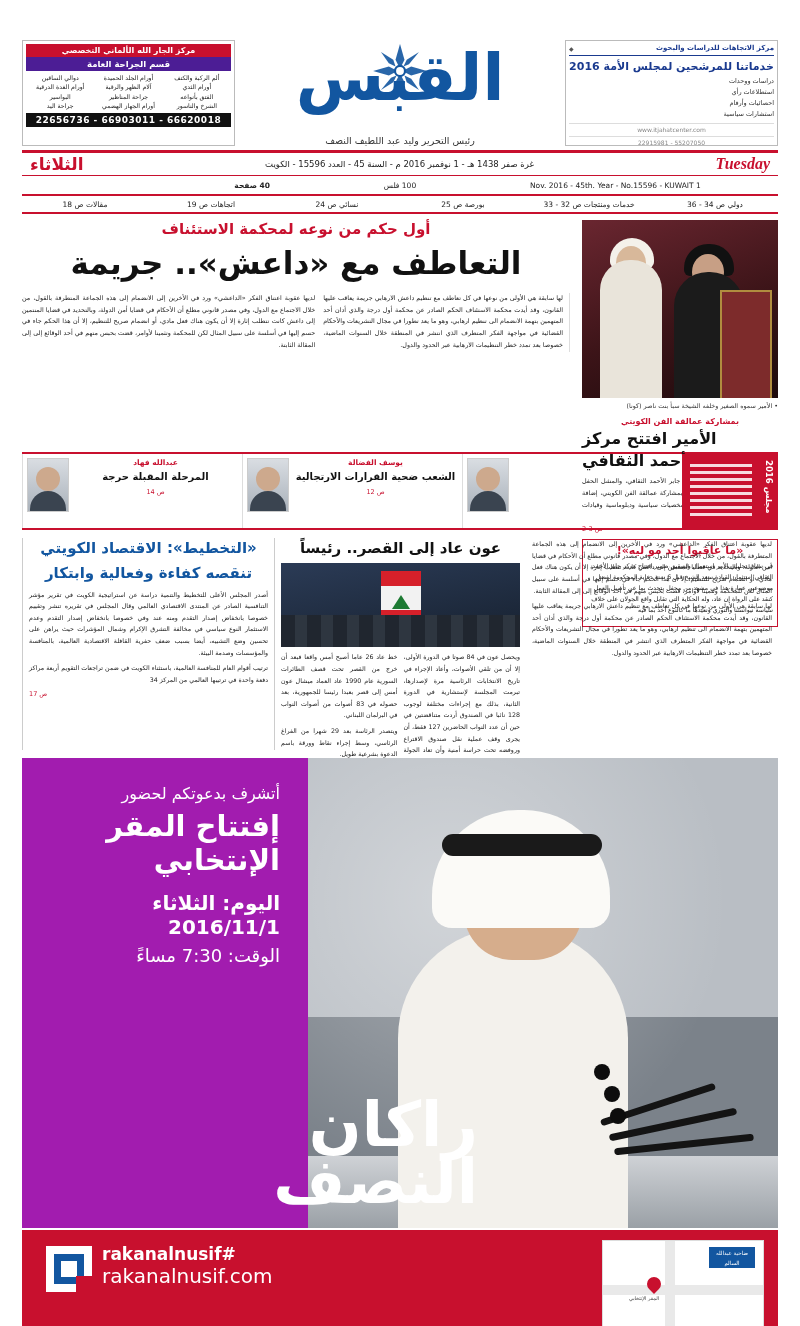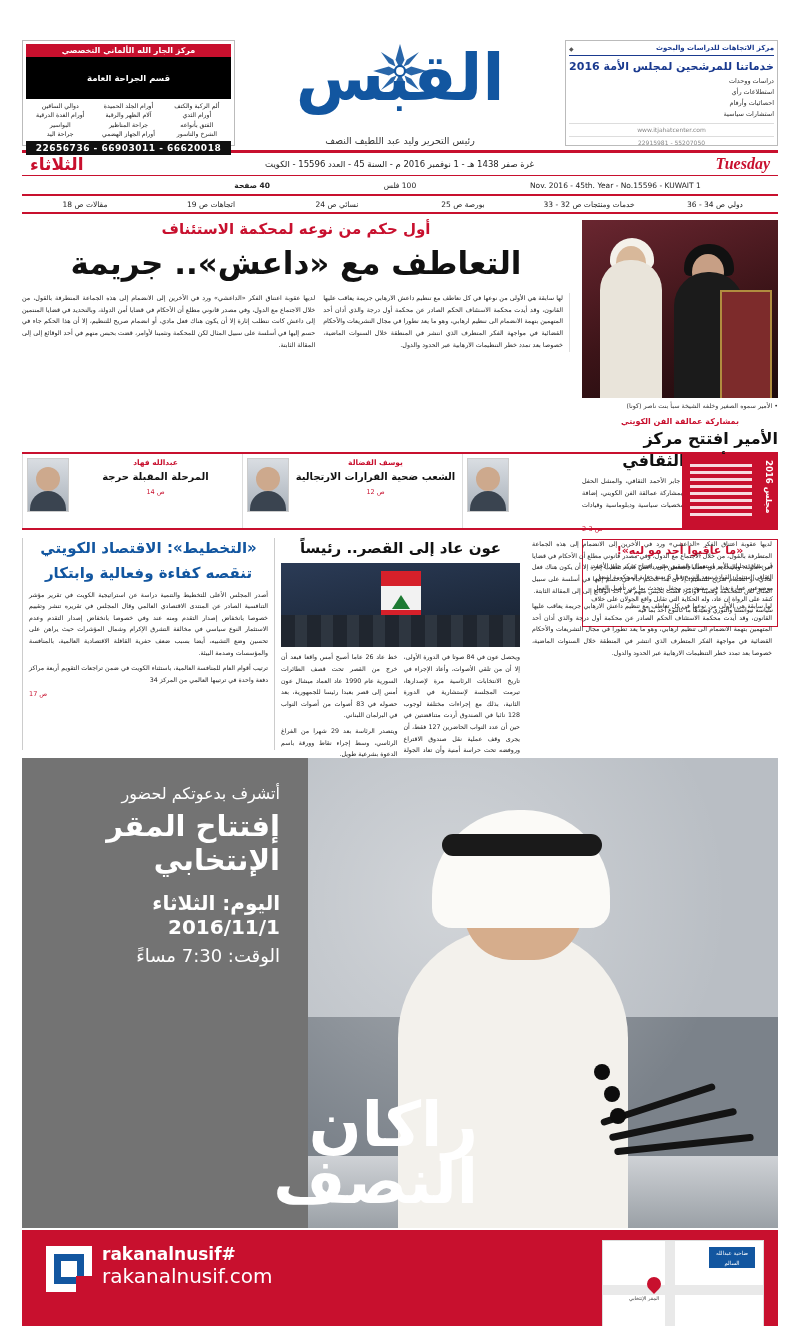--- a/index.html
+++ b/index.html
@@ -5,21 +5,21 @@
   html,body{margin:0;padding:0;background:#ffffff;}
   body{width:800px;height:1326px;font-family:"DejaVu Sans","Liberation Sans",sans-serif;color:#111;}
   .page{position:relative;width:800px;height:1326px;background:#fff;overflow:hidden;}
   .sheet{position:absolute;left:22px;top:40px;width:756px;height:1256px;background:#fff;}
 
   
   .masthead{display:flex;flex-direction:row-reverse;align-items:stretch;height:106px;}
   .ad-box{width:216px;border:1px solid #bbb;box-sizing:border-box;padding:3px;}
   .ad-right{background:#fff;}
   .ad-right .line1{background:#c8102e;color:#fff;font-size:8px;text-align:center;padding:2px 7px;font-weight:bold;letter-spacing:.2px;}
-  .ad-right .line2{background:#000000;color:#fff;font-size:8.5px;text-align:center;padding:16px 0;font-weight:bold;}
+  .ad-right .line2{background:#4c1d95;color:#fff;font-size:8.5px;text-align:center;padding:2px 0;font-weight:bold;}
   .ad-right .grid{display:flex;flex-wrap:wrap;font-size:6.2px;color:#222;margin-top:2px;line-height:1.5;}
   .ad-right .grid span{width:33.33%;text-align:center;}
   .ad-right .phones{background:#111;color:#fff;font-size:9px;text-align:center;font-weight:bold;padding:2px 0;margin-top:3px;letter-spacing:.5px;}
   .ad-left{background:#fff;}
   .ad-left .top{display:flex;justify-content:space-between;align-items:center;border-bottom:1px solid #1a3a8f;padding-bottom:2px;}
   .ad-left .top .t1{font-size:7px;color:#1a3a8f;font-weight:bold;text-align:right;line-height:1.3;}
   .ad-left .top .t2{font-size:6px;color:#555;}
   .ad-left .big{font-size:11px;color:#1a3a8f;font-weight:bold;text-align:center;margin:4px 0 2px;}
   .ad-left .bul{font-size:6.5px;color:#333;line-height:1.7;margin-top:3px;}
   .ad-left .bul div{text-align:right;}
@@ -59,21 +59,21 @@
   .photo{width:196px;height:178px;background:linear-gradient(160deg,#6a2630,#3c1418 55%,#1d0a0c);position:relative;overflow:hidden;}
   .photo .fig1{position:absolute;left:18px;top:40px;width:62px;height:138px;background:#e9e4da;border-radius:30px 30px 0 0;}
   .photo .fig1head{position:absolute;left:34px;top:26px;width:30px;height:34px;background:#d8b89a;border-radius:50%;}
   .photo .gutra{position:absolute;left:28px;top:18px;width:44px;height:30px;background:#f4f1ea;border-radius:22px 22px 6px 6px;}
   .photo .fig2{position:absolute;left:92px;top:52px;width:70px;height:126px;background:#1b1b1b;border-radius:34px 34px 0 0;}
   .photo .fig2head{position:absolute;left:110px;top:34px;width:32px;height:36px;background:#c79f85;border-radius:50%;}
   .photo .fig2gutra{position:absolute;left:102px;top:24px;width:50px;height:32px;background:#111;border-radius:24px 24px 6px 6px;}
   .photo .chair{position:absolute;right:6px;top:70px;width:48px;height:108px;background:#7d2b2b;border:2px solid #b08d3f;}
   .cap{font-size:6.4px;color:#333;line-height:1.6;margin-top:3px;text-align:right;}
   .photo-head{font-size:8px;color:#c8102e;font-weight:bold;margin-top:6px;text-align:center;}
-  .photo-title{font-size:16px;font-weight:bold;text-align:right;line-height:1.35;margin-top:2px;}
+  .photo-title{font-size:16px;font-weight:bold;text-align:left;line-height:1.35;margin-top:2px;}
   .photo-text{font-size:6.4px;line-height:1.8;text-align:justify;margin-top:5px;color:#222;}
   .more{font-size:6.5px;color:#c8102e;text-align:left;margin-top:2px;}
 
   
   .strip{display:flex;flex-direction:row-reverse;border-top:2px solid #c8102e;border-bottom:2px solid #c8102e;height:74px;align-items:stretch;}
   .colitem{flex:1;display:flex;flex-direction:row-reverse;gap:4px;padding:4px;border-left:1px solid #ddd;box-sizing:border-box;}
   .colitem:last-child{border-left:none;}
   .avatar{width:40px;height:52px;background:linear-gradient(#d9dde2,#aab2bb);border:1px solid #ccc;position:relative;flex:none;overflow:hidden;}
   .avatar:after{content:"";position:absolute;left:8px;top:8px;width:24px;height:24px;border-radius:50%;background:#cda98d;}
   .avatar:before{content:"";position:absolute;left:2px;bottom:0;width:36px;height:20px;border-radius:18px 18px 0 0;background:#3a4450;}
@@ -99,21 +99,21 @@
   .st .cols2 > div{flex:1;}
   .photo-small{width:100%;height:84px;background:linear-gradient(170deg,#2b3b56,#16202e);position:relative;overflow:hidden;margin-bottom:4px;}
   .photo-small .flag{position:absolute;left:50%;top:8px;transform:translateX(-50%);width:40px;height:54px;background:linear-gradient(#d6202a 0 28%,#f2f2f2 28% 72%,#d6202a 72% 100%);}
   .photo-small .tree{position:absolute;left:50%;top:32px;transform:translateX(-50%);width:0;height:0;border-left:9px solid transparent;border-right:9px solid transparent;border-bottom:14px solid #1d7a33;}
   .photo-small .men{position:absolute;bottom:0;left:0;right:0;height:32px;background:repeating-linear-gradient(90deg,#20262f 0 14px,#2e3640 14px 26px);}
   .boxnote{border:1px solid #c8102e;padding:4px;margin-top:6px;}
   .boxnote .t{font-size:11px;font-weight:bold;color:#c8102e;text-align:center;}
   .boxnote p{font-size:6.2px;line-height:1.8;margin-top:3px;}
 
   
-  .bigad{margin-top:8px;height:470px;background:#737373;position:relative;overflow:hidden;}
+  .bigad{margin-top:8px;height:470px;background:#a21caf;position:relative;overflow:hidden;}
   .ad-photo{position:absolute;right:0;top:0;width:470px;height:470px;background:linear-gradient(200deg,#cfd4d8,#8d949b 45%,#4a5157);overflow:hidden;}
   .ad-photo .bg{position:absolute;inset:0;background:radial-gradient(circle at 30% 30%,rgba(255,255,255,.35),transparent 60%),linear-gradient(180deg,#b9bec4 0 55%,#7b828a 55% 100%);}
   .ad-photo .man-body{position:absolute;right:150px;bottom:0;width:230px;height:300px;background:#f3f1ec;border-radius:110px 110px 0 0;}
   .ad-photo .man-head{position:absolute;right:196px;bottom:268px;width:118px;height:128px;background:#d6ad8c;border-radius:58px 58px 48px 48px;}
   .ad-photo .man-gutra{position:absolute;right:168px;bottom:300px;width:178px;height:118px;background:#fbfaf7;border-radius:86px 86px 20px 20px;}
   .ad-photo .man-igal{position:absolute;right:176px;bottom:372px;width:160px;height:22px;background:#1a1a1a;border-radius:12px;}
   .ad-photo .mic{position:absolute;background:#141414;border-radius:6px;}
   .ad-photo .mic.m1{right:60px;bottom:120px;width:120px;height:7px;transform:rotate(-18deg);}
   .ad-photo .mic.m2{right:40px;bottom:100px;width:130px;height:7px;transform:rotate(-12deg);}
   .ad-photo .mic.m3{right:24px;bottom:80px;width:140px;height:7px;transform:rotate(-6deg);}

